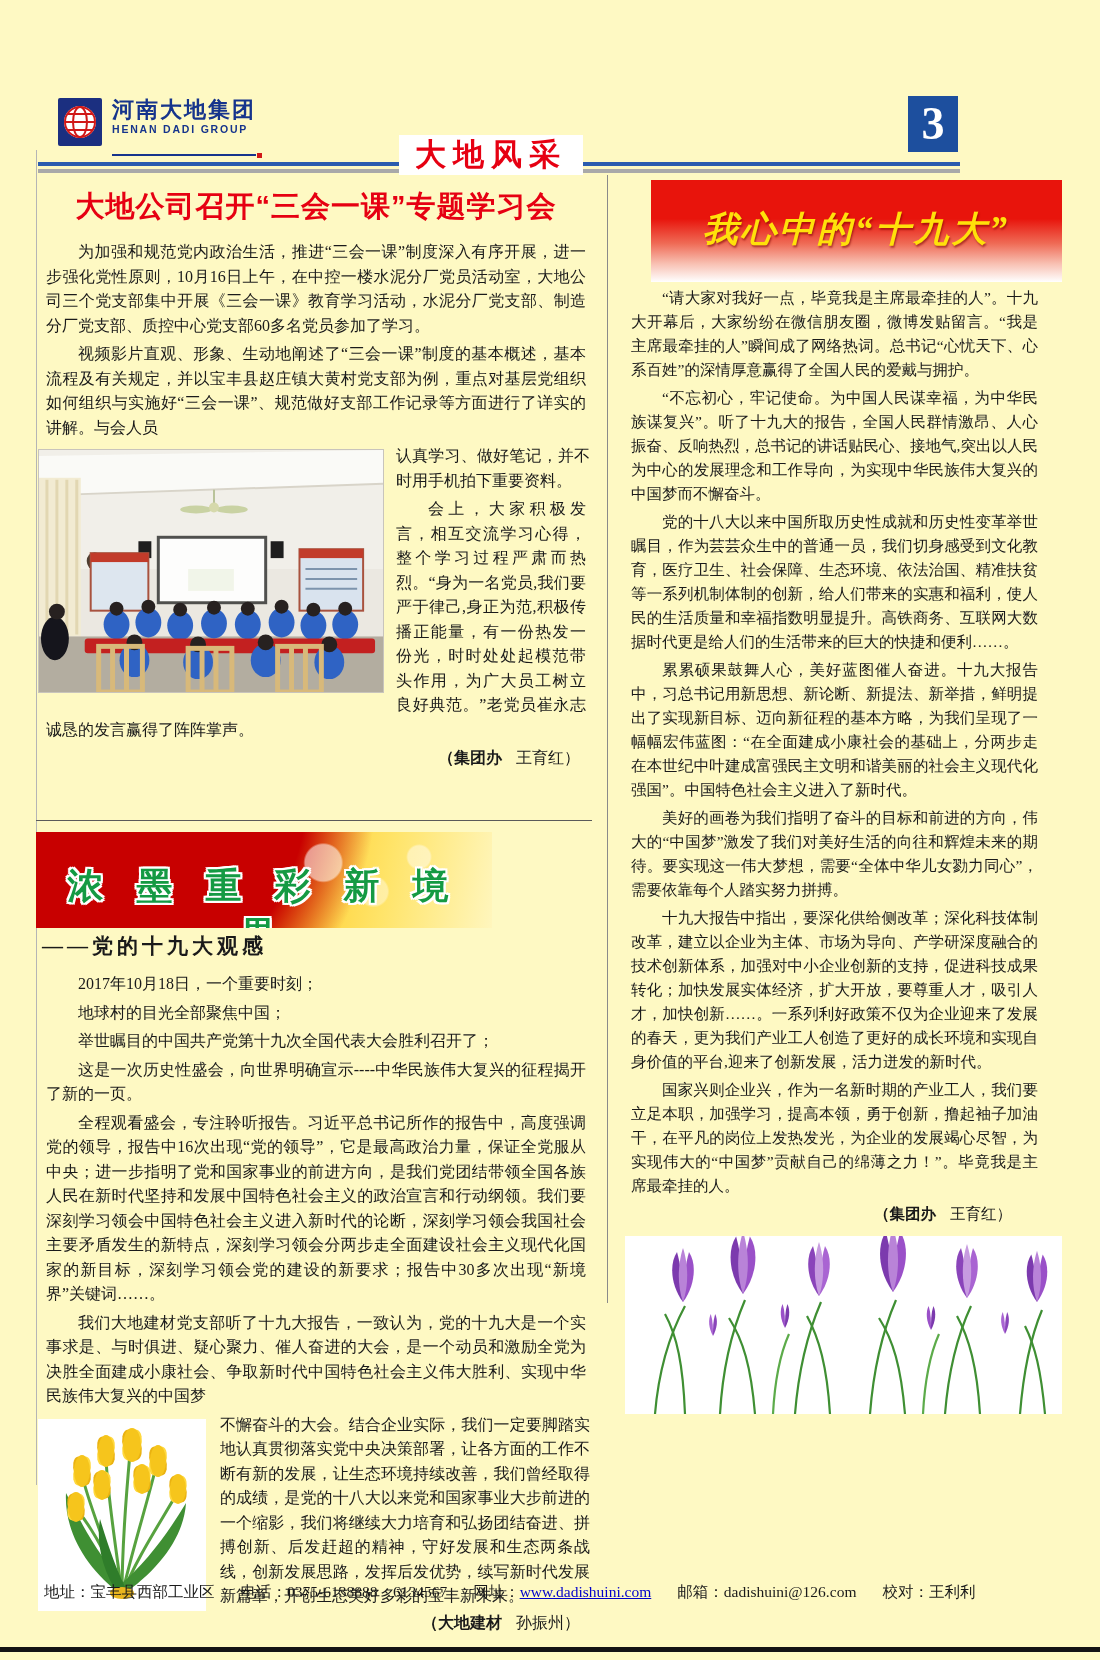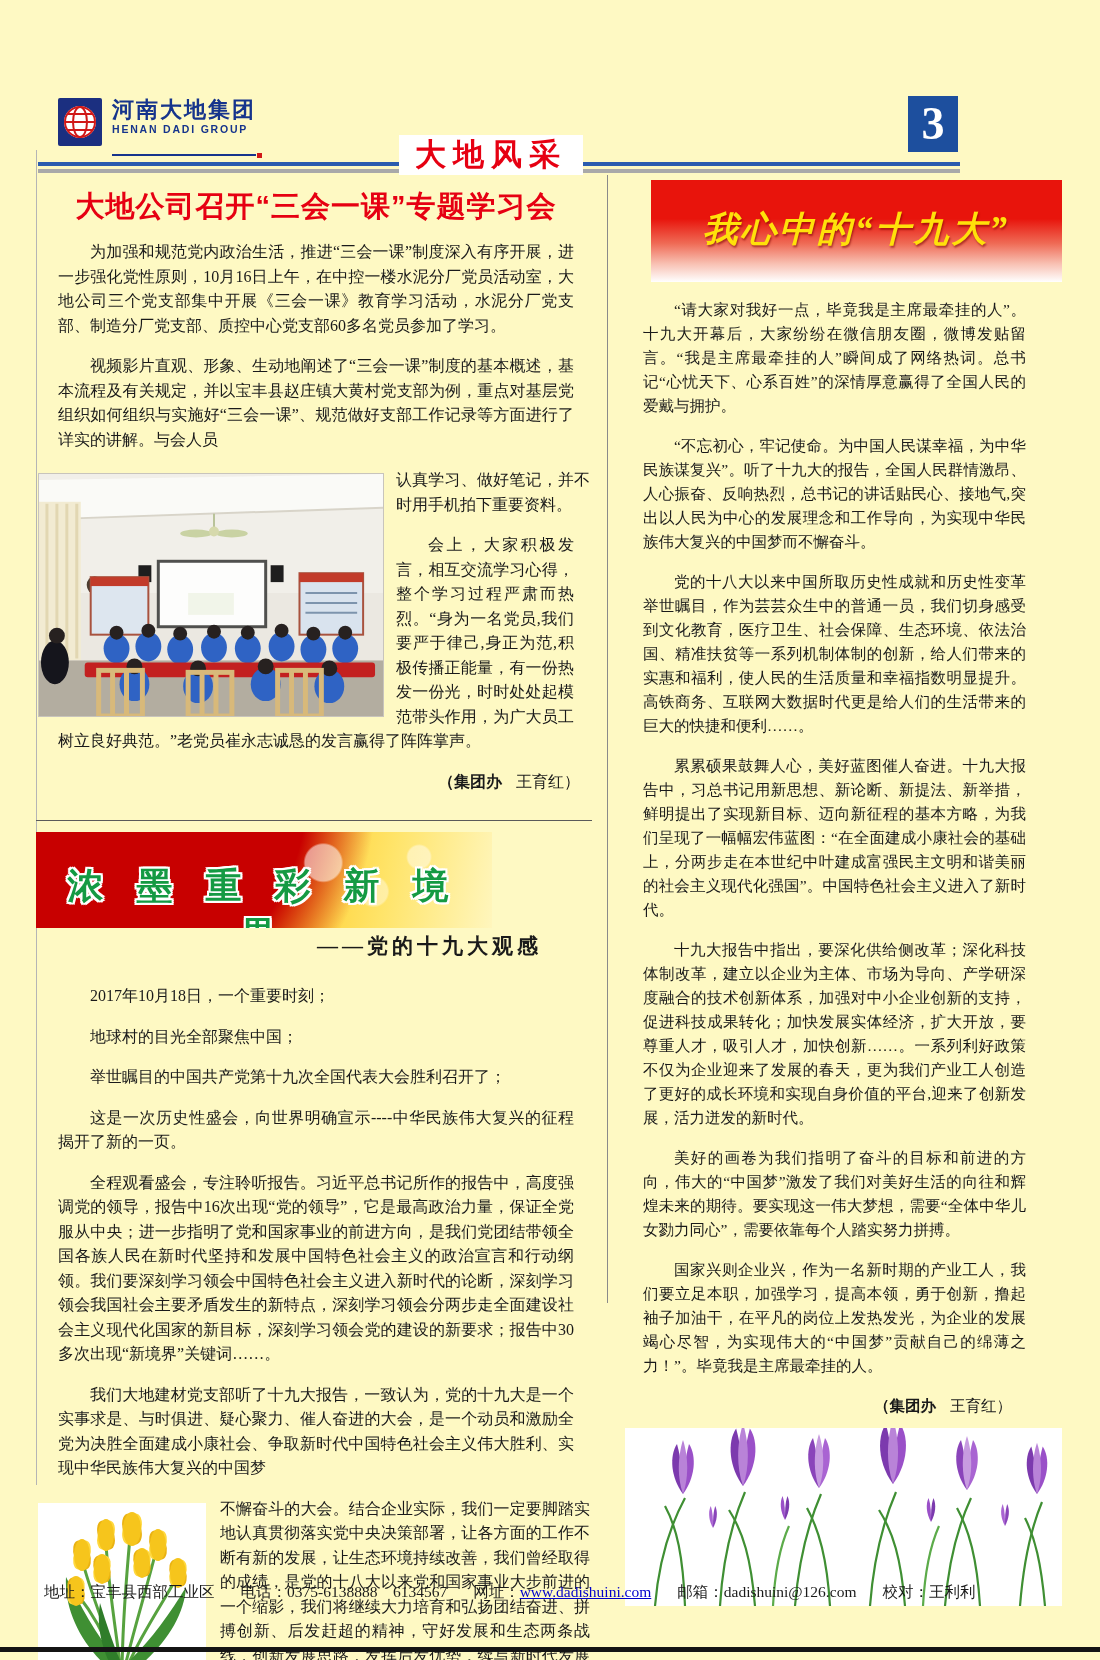--- a/index.html
+++ b/index.html
@@ -23,21 +23,21 @@
   .head-rule .gray{position:absolute;top:9px;left:0;width:100%;height:4px;background:#a9a9a9;}
   .masthead{position:absolute;left:399px;top:135px;background:#fff;padding:0 16px;
             font-family:"Liberation Sans","DejaVu Sans",sans-serif;font-weight:bold;
             font-size:31px;color:#e60012;letter-spacing:7px;line-height:40px;z-index:3;}
   
   .v-rule-left{position:absolute;left:36px;top:150px;width:1px;height:1335px;background:#b5b5b5;}
   .v-rule-mid{position:absolute;left:607px;top:175px;width:1px;height:1128px;background:#8a8a8a;}
   .h-rule-left{position:absolute;left:36px;top:820px;width:556px;height:1px;background:#5a5a5a;}
   .bottom-bar{position:absolute;left:0;top:1647px;width:1100px;height:5px;background:#141414;}
   
-  .para{margin:16px;text-align:justify;text-indent:2em;}
+  .para{margin:4px;text-align:justify;text-indent:2em;}
   .para-cont{margin:0;text-align:justify;text-indent:0;}
   .byline{text-align:right;padding-right:10px;margin-top:2px;}
   .byl-office{font-weight:bold;}
   .byl-name{margin-left:14px;}
   
   .left-col{position:absolute;left:42px;top:188px;width:548px;}
   .left-title{font-family:"Liberation Sans","DejaVu Sans",sans-serif;font-weight:bold;
               font-size:29px;color:#e60012;text-align:center;letter-spacing:1px;
               margin:0 0 16px 0;line-height:36px;}
   .left-body{font-size:16px;line-height:24.5px;}
@@ -48,21 +48,21 @@
         radial-gradient(circle at 63% 32%, rgba(255,255,255,.55) 0 18px, rgba(255,255,255,0) 20px),
         radial-gradient(circle at 74% 62%, rgba(255,255,255,.4) 0 14px, rgba(255,255,255,0) 16px),
         radial-gradient(circle at 84% 26%, rgba(255,255,255,.45) 0 11px, rgba(255,255,255,0) 13px),
         radial-gradient(circle at 10% -45%, #c80000 0 52%, rgba(226,0,0,0) 68%),
         radial-gradient(circle at 2% -20%, #ff3020 0 38%, rgba(255,48,32,0) 55%),
         linear-gradient(100deg,#ef8a02 6%,#f7a90c 28%,#ffc81e 52%,#ffe469 76%,#fff6bd 100%);}
   .mid-banner-title{margin-top:30px;text-align:center;font-weight:bold;font-size:36px;
       color:#149a43;letter-spacing:12px;
       text-shadow:-2px 0 0 #fff,2px 0 0 #fff,0 -2px 0 #fff,0 2px 0 #fff,-2px -2px 0 #fff,2px 2px 0 #fff,-2px 2px 0 #fff,2px -2px 0 #fff;}
   .mid-subtitle{position:absolute;left:42px;top:932px;width:548px;box-sizing:border-box;
-      text-align:right;padding-right:48px;font-weight:bold;font-size:21px;letter-spacing:4px;}
+      padding-right:48px;font-weight:bold;font-size:21px;letter-spacing:4px;}
   .mid-body{position:absolute;left:42px;top:968px;width:548px;font-size:16px;line-height:24.5px;}
   .tulips{float:left;width:168px;height:192px;margin:6px 14px 0 -4px;}
   .mid-last{overflow:visible;}
   
   .right-col{position:absolute;left:625px;top:180px;width:437px;}
   .red-banner{margin-left:26px;width:411px;height:102px;
       background:linear-gradient(to bottom,#e8140c 0%,#e8140c 38%,#ef6a55 62%,#f8c0b2 82%,#ffffff 100%);
       text-align:center;}
   .red-banner-title{display:inline-block;margin-top:26px;font-weight:bold;font-style:italic;
       font-size:35px;color:#ffe10a;letter-spacing:3px;text-shadow:1px 2px 2px rgba(120,0,0,.55);}
@@ -302,22 +302,22 @@
 
   <div class="right-col">
     <div class="red-banner">
       <span class="red-banner-title">我心中的“十九大”</span>
     </div>
     <div class="right-body">
       <p class="para">“请大家对我好一点，毕竟我是主席最牵挂的人”。十九大开幕后，大家纷纷在微信朋友圈，微博发贴留言。“我是主席最牵挂的人”瞬间成了网络热词。总书记“心忧天下、心系百姓”的深情厚意赢得了全国人民的爱戴与拥护。</p>
       <p class="para">“不忘初心，牢记使命。为中国人民谋幸福，为中华民族谋复兴”。听了十九大的报告，全国人民群情激昂、人心振奋、反响热烈，总书记的讲话贴民心、接地气,突出以人民为中心的发展理念和工作导向，为实现中华民族伟大复兴的中国梦而不懈奋斗。</p>
       <p class="para">党的十八大以来中国所取历史性成就和历史性变革举世瞩目，作为芸芸众生中的普通一员，我们切身感受到文化教育，医疗卫生、社会保障、生态环境、依法治国、精准扶贫等一系列机制体制的创新，给人们带来的实惠和福利，使人民的生活质量和幸福指数明显提升。高铁商务、互联网大数据时代更是给人们的生活带来的巨大的快捷和便利……。</p>
       <p class="para">累累硕果鼓舞人心，美好蓝图催人奋进。十九大报告中，习总书记用新思想、新论断、新提法、新举措，鲜明提出了实现新目标、迈向新征程的基本方略，为我们呈现了一幅幅宏伟蓝图：“在全面建成小康社会的基础上，分两步走在本世纪中叶建成富强民主文明和谐美丽的社会主义现代化强国”。中国特色社会主义进入了新时代。</p>
+      <p class="para">美好的画卷为我们指明了奋斗的目标和前进的方向，伟大的“中国梦”激发了我们对美好生活的向往和辉煌未来的期待。要实现这一伟大梦想，需要“全体中华儿女勠力同心”，需要依靠每个人踏实努力拼搏。</p>
       <p class="para">十九大报告中指出，要深化供给侧改革；深化科技体制改革，建立以企业为主体、市场为导向、产学研深度融合的技术创新体系，加强对中小企业创新的支持，促进科技成果转化；加快发展实体经济，扩大开放，要尊重人才，吸引人才，加快创新……。一系列利好政策不仅为企业迎来了发展的春天，更为我们产业工人创造了更好的成长环境和实现自身价值的平台,迎来了创新发展，活力迸发的新时代。</p>
-      <p class="para">美好的画卷为我们指明了奋斗的目标和前进的方向，伟大的“中国梦”激发了我们对美好生活的向往和辉煌未来的期待。要实现这一伟大梦想，需要“全体中华儿女勠力同心”，需要依靠每个人踏实努力拼搏。</p>
       <p class="para">国家兴则企业兴，作为一名新时期的产业工人，我们要立足本职，加强学习，提高本领，勇于创新，撸起袖子加油干，在平凡的岗位上发热发光，为企业的发展竭心尽智，为实现伟大的“中国梦”贡献自己的绵薄之力！”。毕竟我是主席最牵挂的人。</p>
       <div class="byline" style="padding-right:30px;">
         <span class="byl-office">（集团办</span><span class="byl-name">王育红）</span>
       </div>
     </div>
 
     <svg class="crocus" viewBox="0 0 437 178">
       <rect width="437" height="178" fill="#ffffff"></rect>
 
       <g stroke="#3f8f33" stroke-width="2.2" fill="none">

